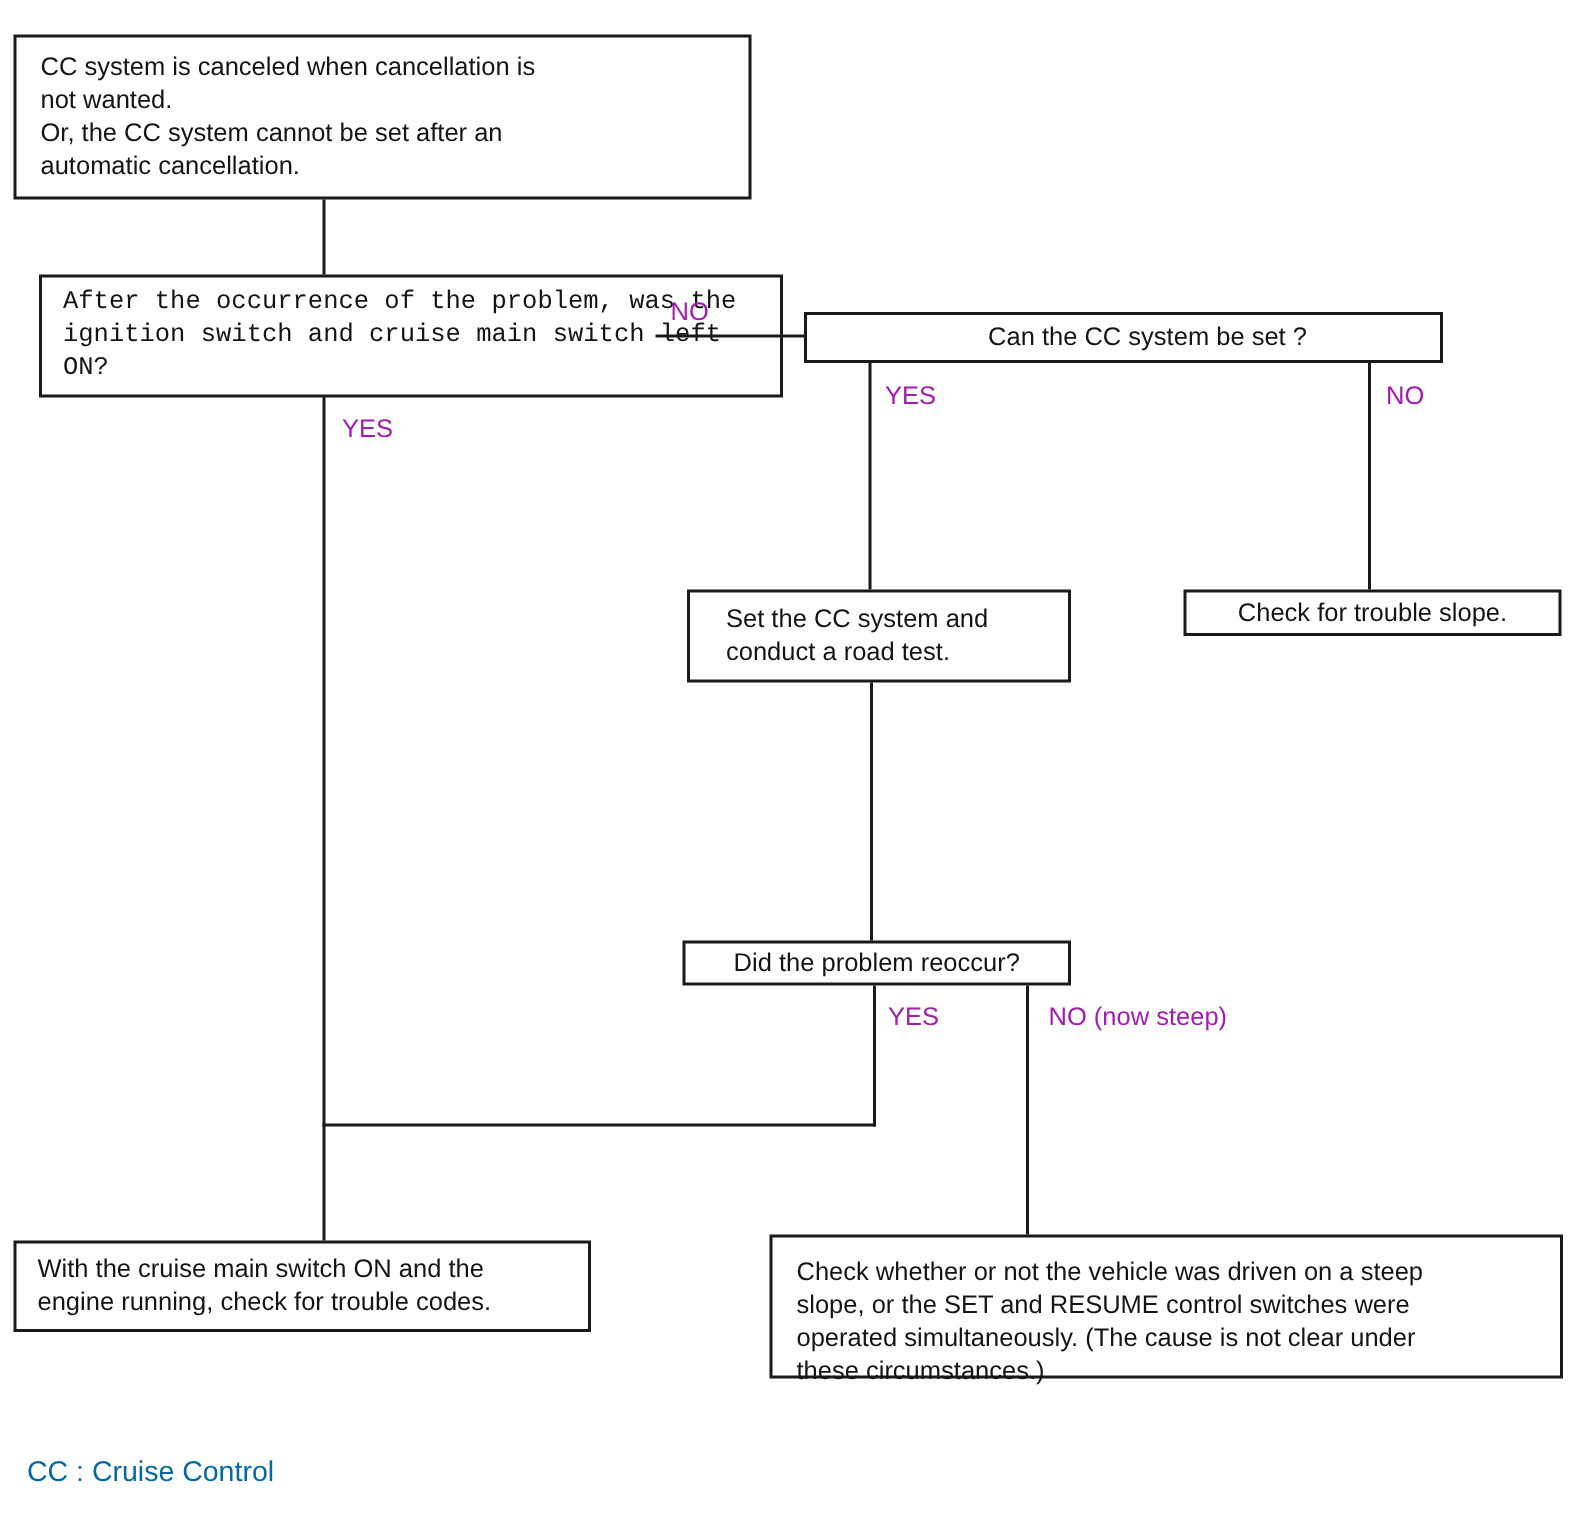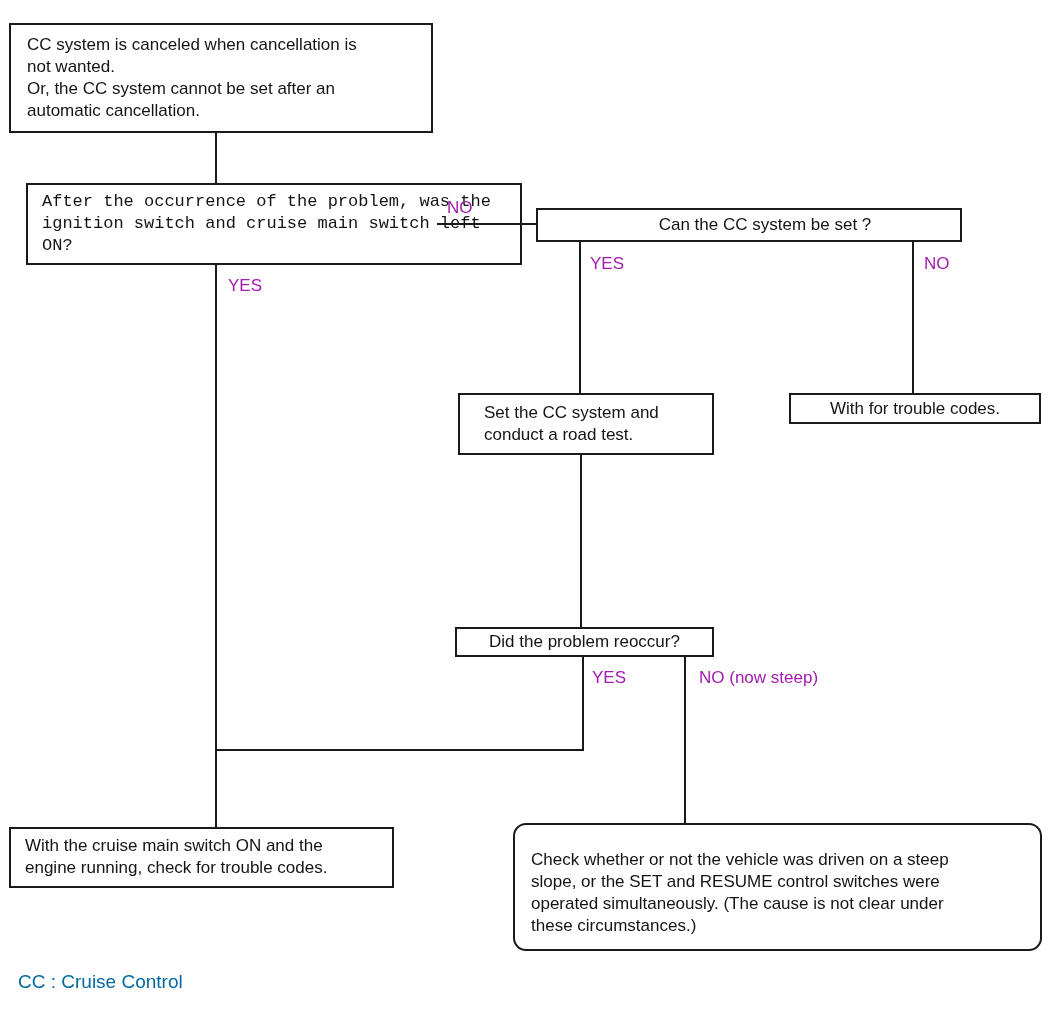--- a/index.html
+++ b/index.html
@@ -42,28 +42,28 @@
     color: #a21caf;
   }
   .footer {
     position: absolute;
     font-size: 19px;
     color: #0369a1;
     white-space: nowrap;
   }
 
   
-  #b1 { left: 9px;   top: 23px;  width: 424px; height: 110px; padding: 9px 16px; }
+  #b1 { left: 9px;   top: 23px;  width: 492px; height: 110px; padding: 9px 16px; }
   #b2 { left: 26px;   top: 183px; width: 496px; height: 82px;  padding: 6px 14px; font-family: Liberation Mono, monospace; }
   #b3 { left: 536px; top: 208px; width: 426px; height: 34px; padding-left: 32px; }
   #b4 { left: 458px; top: 393px; width: 256px; height: 62px;  padding: 7px 24px; }
   #b5 { left: 789px; top: 393px; width: 252px; height: 31px; }
   #b6 { left: 455px; top: 627px; width: 259px; height: 30px; }
   #b7 { left: 9px;   top: 827px; width: 385px; height: 61px;  padding: 6px 14px; }
-  #b8 { left: 513px; top: 823px; width: 529px; height: 128px; padding: 24px 16px; border-radius: 13px; }
+  #b8 { left: 513px; top: 823px; width: 529px; height: 96px; padding: 12px 16px; }
 
   
   #l1 { left: 215px; top: 133px; width: 2px;   height: 50px; }
   #l2 { left: 437px; top: 223px; width: 99px;  height: 2px; }
   #l3 { left: 579px; top: 242px; width: 2px;   height: 151px; }
   #l4 { left: 912px; top: 242px; width: 2px;   height: 151px; }
   #l5 { left: 580px; top: 455px; width: 2px;   height: 172px; }
   #l6 { left: 215px; top: 264px; width: 2px;   height: 563px; }
   #l7 { left: 582px; top: 657px; width: 2px;   height: 94px; }
   #l8 { left: 215px; top: 749px; width: 369px; height: 2px; }
@@ -91,21 +91,21 @@
 
   <div id="b2" class="node left">After the occurrence of the problem, was the
 ignition switch and cruise main switch left
 ON?</div>
 
   <div id="b3" class="node center">Can the CC system be set ?</div>
 
   <div id="b4" class="node left">Set the CC system and
 conduct a road test.</div>
 
-  <div id="b5" class="node center">With for trouble codes.</div>
+  <div id="b5" class="node center">Check for trouble slope.</div>
 
   <div id="b6" class="node center">Did the problem reoccur?</div>
 
   <div id="b7" class="node left">With the cruise main switch ON and the
 engine running, check for trouble codes.</div>
 
   <div id="b8" class="node left">Check whether or not the vehicle was driven on a steep
 slope, or the SET and RESUME control switches were
 operated simultaneously. (The cause is not clear under
 these circumstances.)</div>

